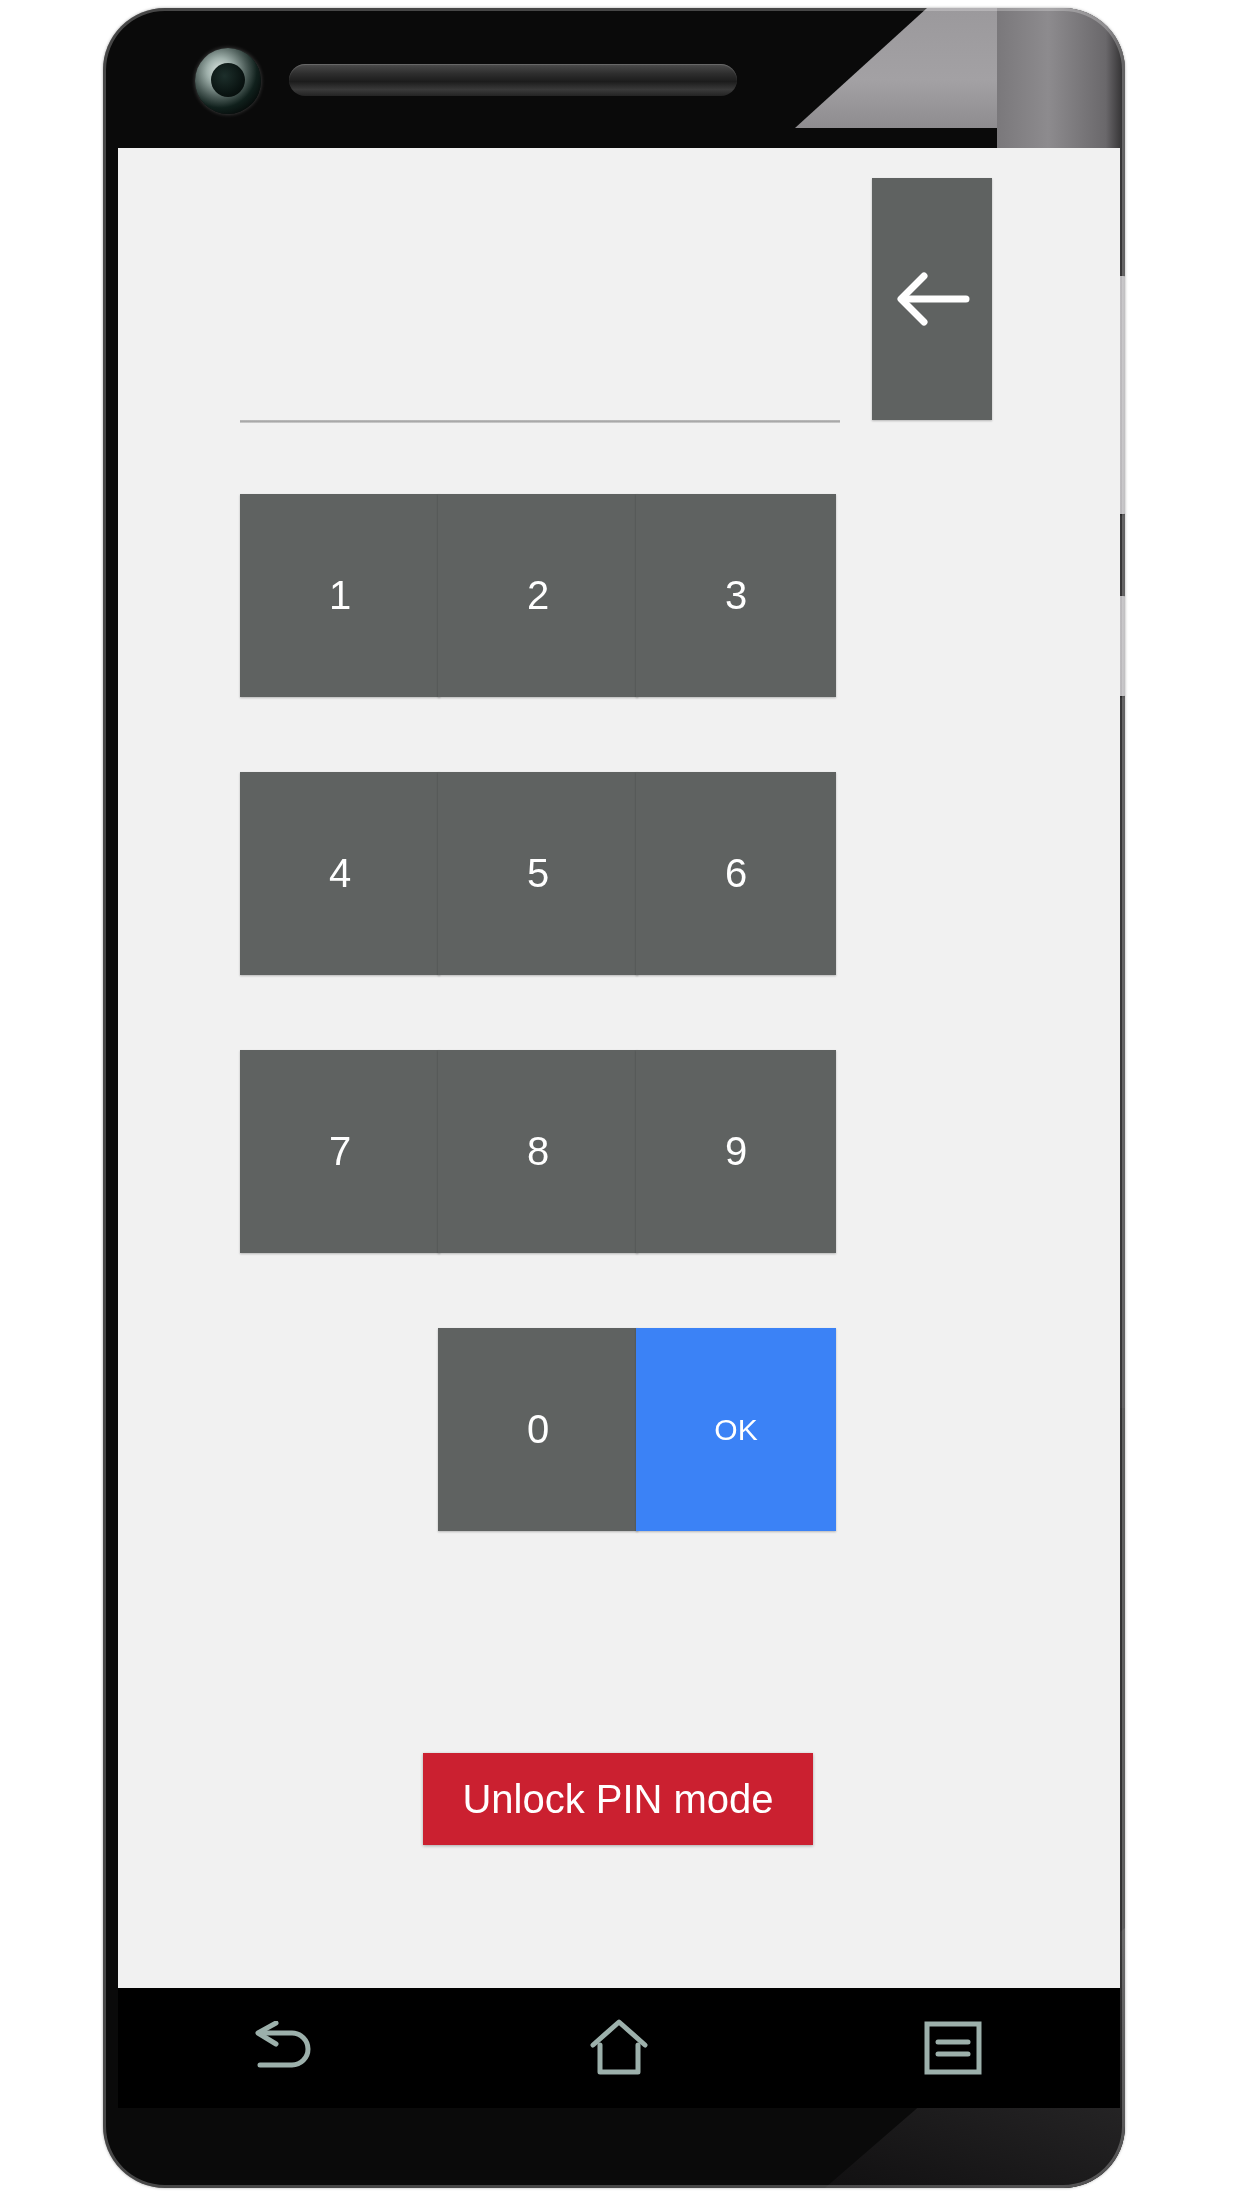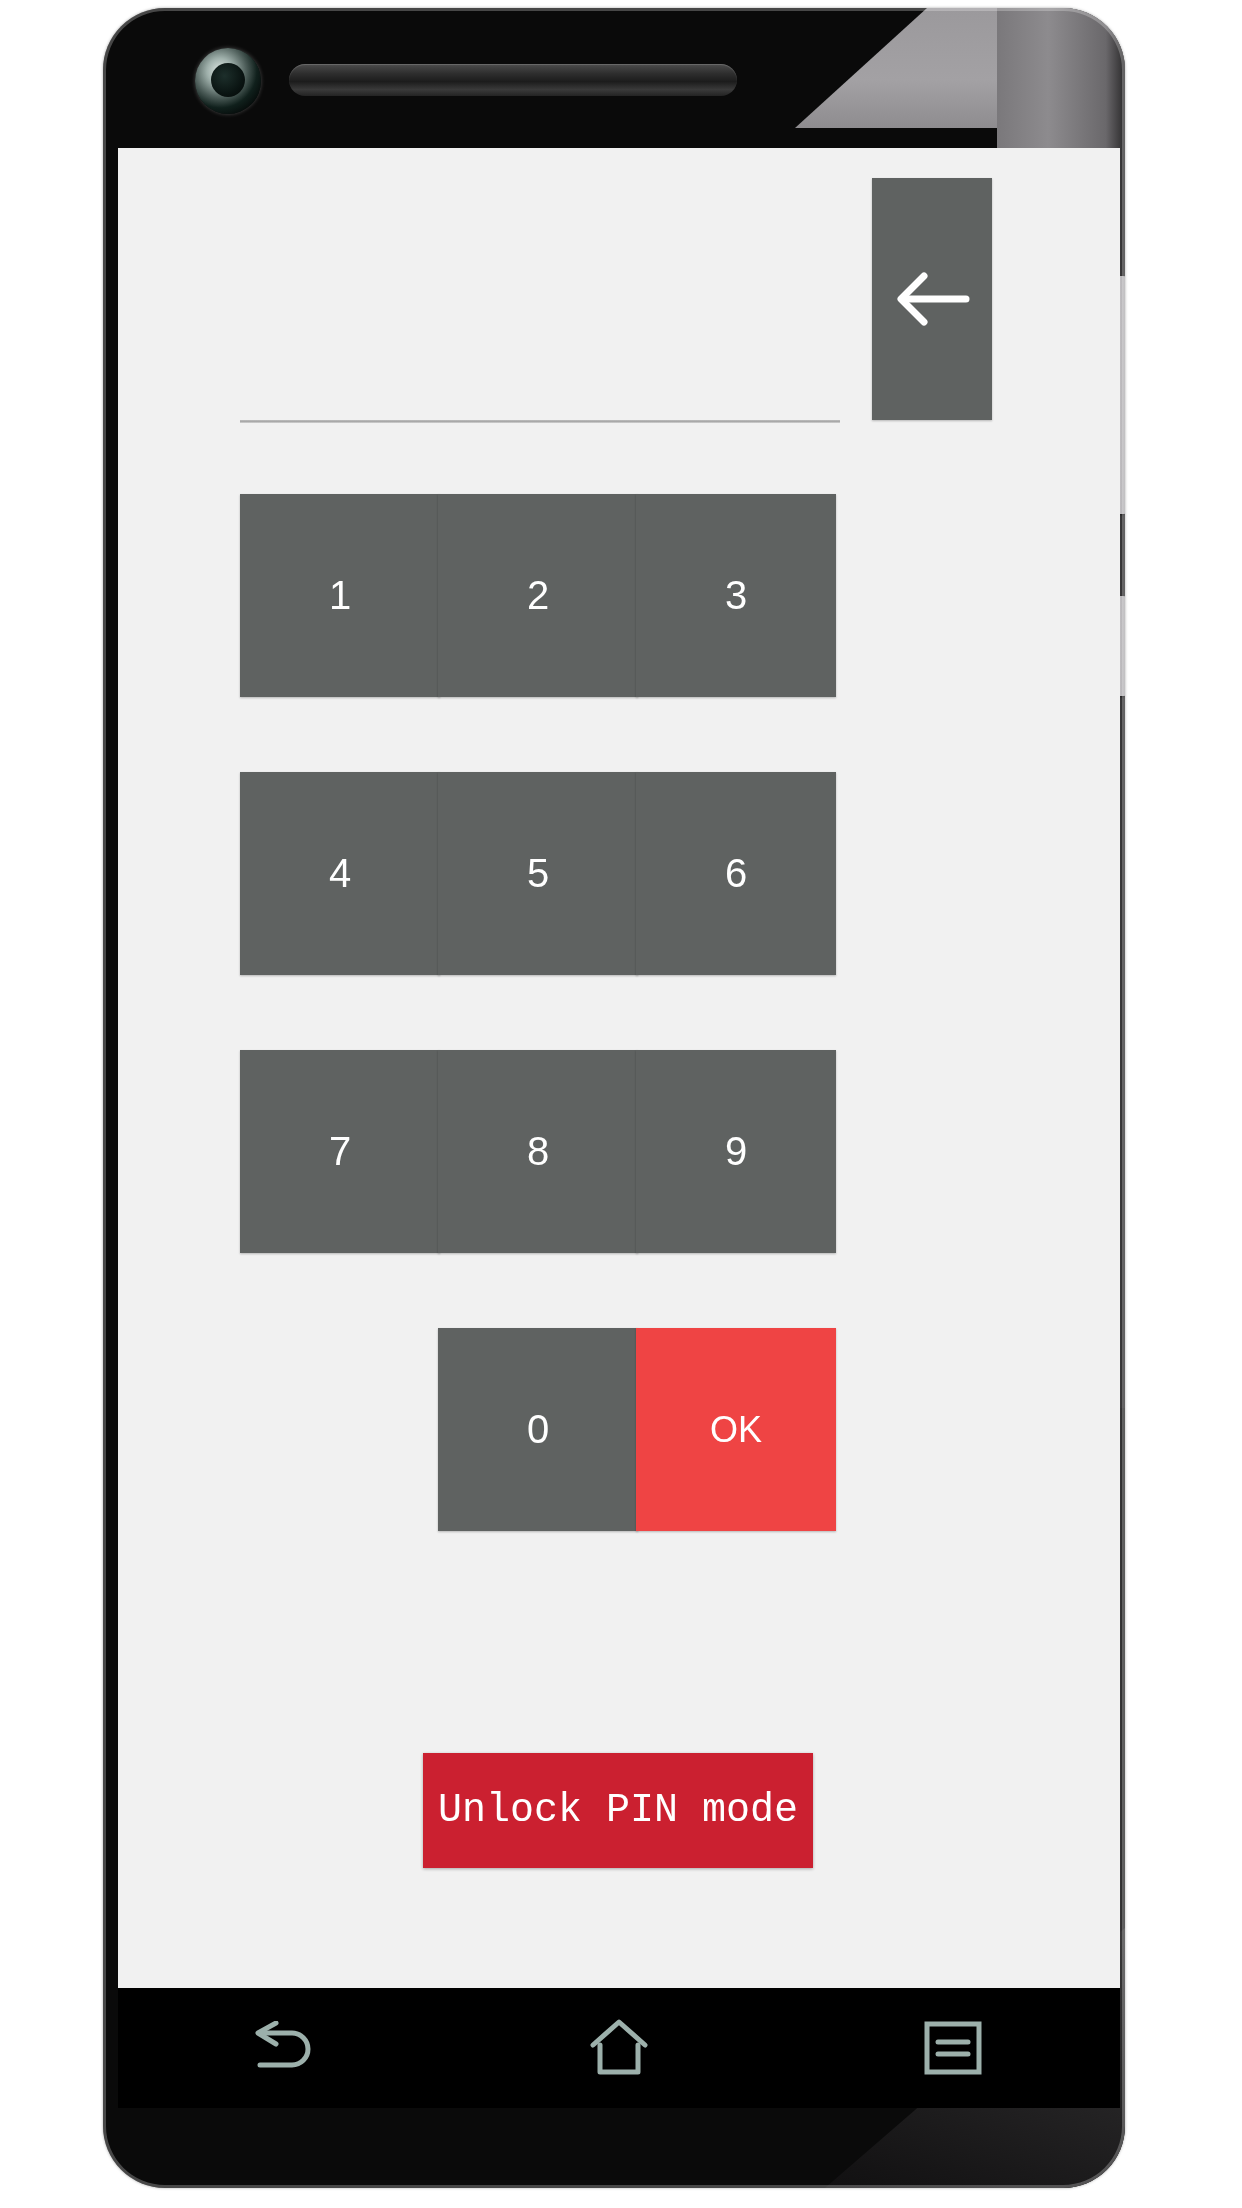--- a/index.html
+++ b/index.html
@@ -156,35 +156,34 @@
     color:#ffffff;
     font-size:40px;
     display:flex;align-items:center;justify-content:center;
     box-shadow:0 1px 2px rgba(0,0,0,.25);
     cursor:pointer;
     user-select:none;
   }
   .key.col0{ left:122px; }
   .key.col1{ left:320px; }
   .key.col2{ left:518px; }
-  .key.ok{ background:#ef4444; font-size:36px; }
+  .key.ok{ background:#3b82f6; font-size:30px; }
   .key.spacer{ background:transparent; box-shadow:none; cursor:default; }
   
   #unlock-button{
     position:absolute;
     left:305px; top:1605px;
-    width:390px; height:115px;
+    width:390px; height:92px;
     background:#cb2030;
     color:#ffffff;
     font-size:40px;
     display:flex;align-items:center;justify-content:center;
     box-shadow:0 1px 3px rgba(0,0,0,.3);
     cursor:pointer;
     user-select:none;
-    font-family:Liberation Mono, monospace;
   }
   
   #nav-bar{
     position:absolute;
     left:15px; top:1980px;
     width:1002px; height:120px;
     background:#000000;
     display:flex;align-items:center;justify-content:space-around;
   }
   .nav-icon{

